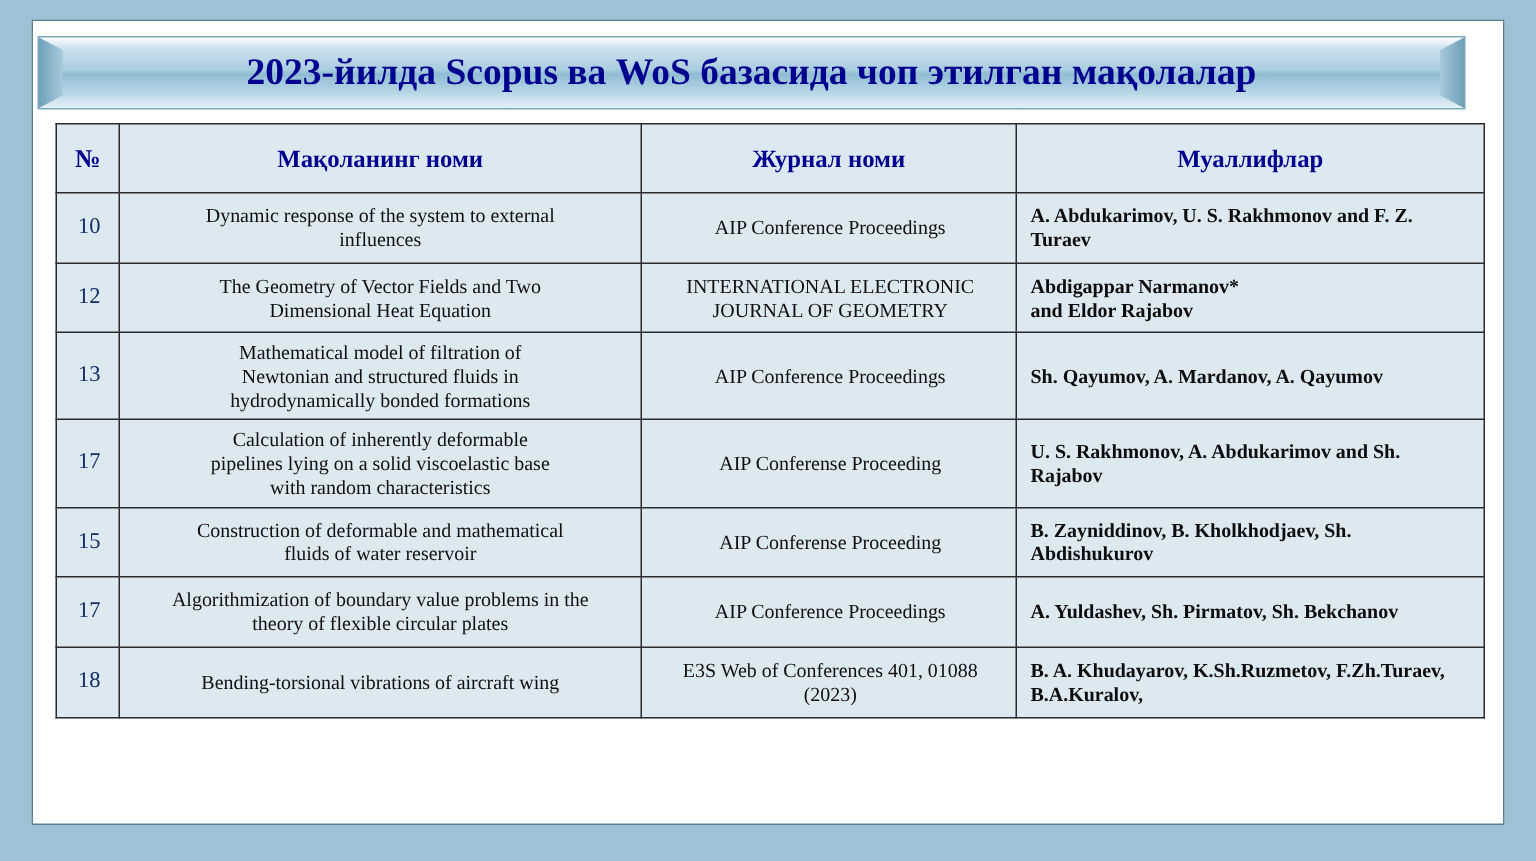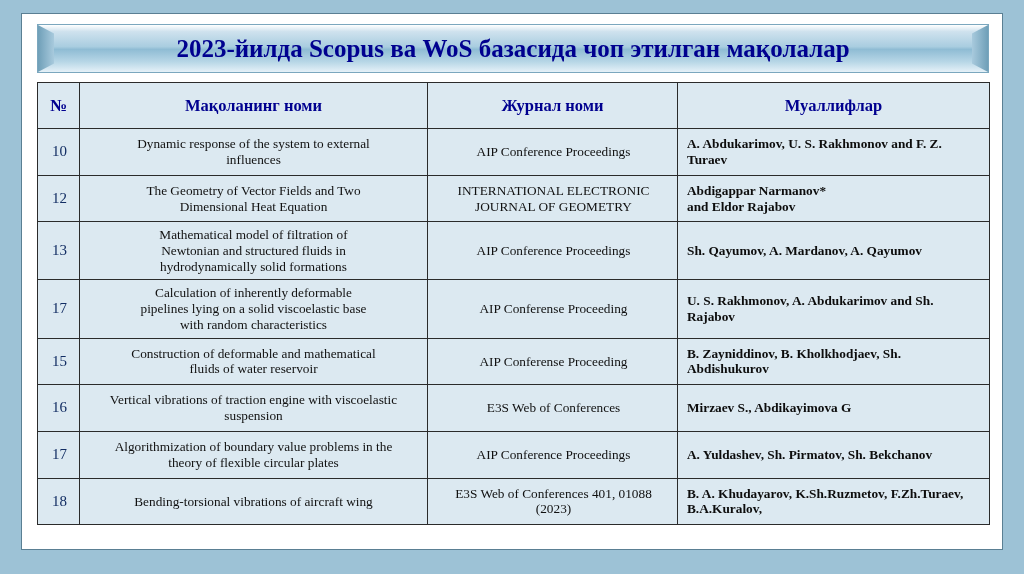--- a/index.html
+++ b/index.html
@@ -30,21 +30,21 @@
     width: 982px;
     height: 537px;
     background: #ffffff;
     border: 1px solid #5a7f93;
     box-sizing: border-box;
   }
 
   
   .title-banner {
     position: absolute;
-    left: 15px;
+    left: 3px;
     top: 10px;
     width: 952px;
     height: 49px;
     box-sizing: border-box;
     display: flex;
     align-items: center;
     justify-content: center;
     background: linear-gradient(to bottom,
         #ffffff 0%,
         #cfe2ee 14%,
@@ -203,21 +203,21 @@
             <td class="authors">
               <span class="ln">Abdigappar Narmanov*</span>
               <span class="ln">and Eldor Rajabov</span>
             </td>
           </tr>
           <tr>
             <td class="num">13</td>
             <td class="title">
               <span class="ln">Mathematical model of filtration of</span>
               <span class="ln">Newtonian and structured fluids in</span>
-              <span class="ln">hydrodynamically solid formations</span>
+              <span class="ln">hydrodynamically bonded formations</span>
             </td>
             <td class="journal">
               <span class="ln">AIP Conference Proceedings</span>
             </td>
             <td class="authors">
               <span class="ln">Sh. Qayumov, A. Mardanov, A. Qayumov</span>
             </td>
           </tr>
           <tr>
             <td class="num">17</td>
@@ -242,33 +242,20 @@
             </td>
             <td class="journal">
               <span class="ln">AIP Conferense Proceeding</span>
             </td>
             <td class="authors">
               <span class="ln">B. Zayniddinov, B. Kholkhodjaev, Sh.</span>
               <span class="ln">Abdishukurov</span>
             </td>
           </tr>
           <tr>
-            <td class="num">16</td>
-            <td class="title">
-              <span class="ln">Vertical vibrations of traction engine with viscoelastic</span>
-              <span class="ln">suspension</span>
-            </td>
-            <td class="journal">
-              <span class="ln">E3S Web of Conferences</span>
-            </td>
-            <td class="authors">
-              <span class="ln">Mirzaev S., Abdikayimova G</span>
-            </td>
-          </tr>
-          <tr>
             <td class="num">17</td>
             <td class="title">
               <span class="ln">Algorithmization of boundary value problems in the</span>
               <span class="ln">theory of flexible circular plates</span>
             </td>
             <td class="journal">
               <span class="ln">AIP Conference Proceedings</span>
             </td>
             <td class="authors">
               <span class="ln">A. Yuldashev, Sh. Pirmatov, Sh. Bekchanov</span>

